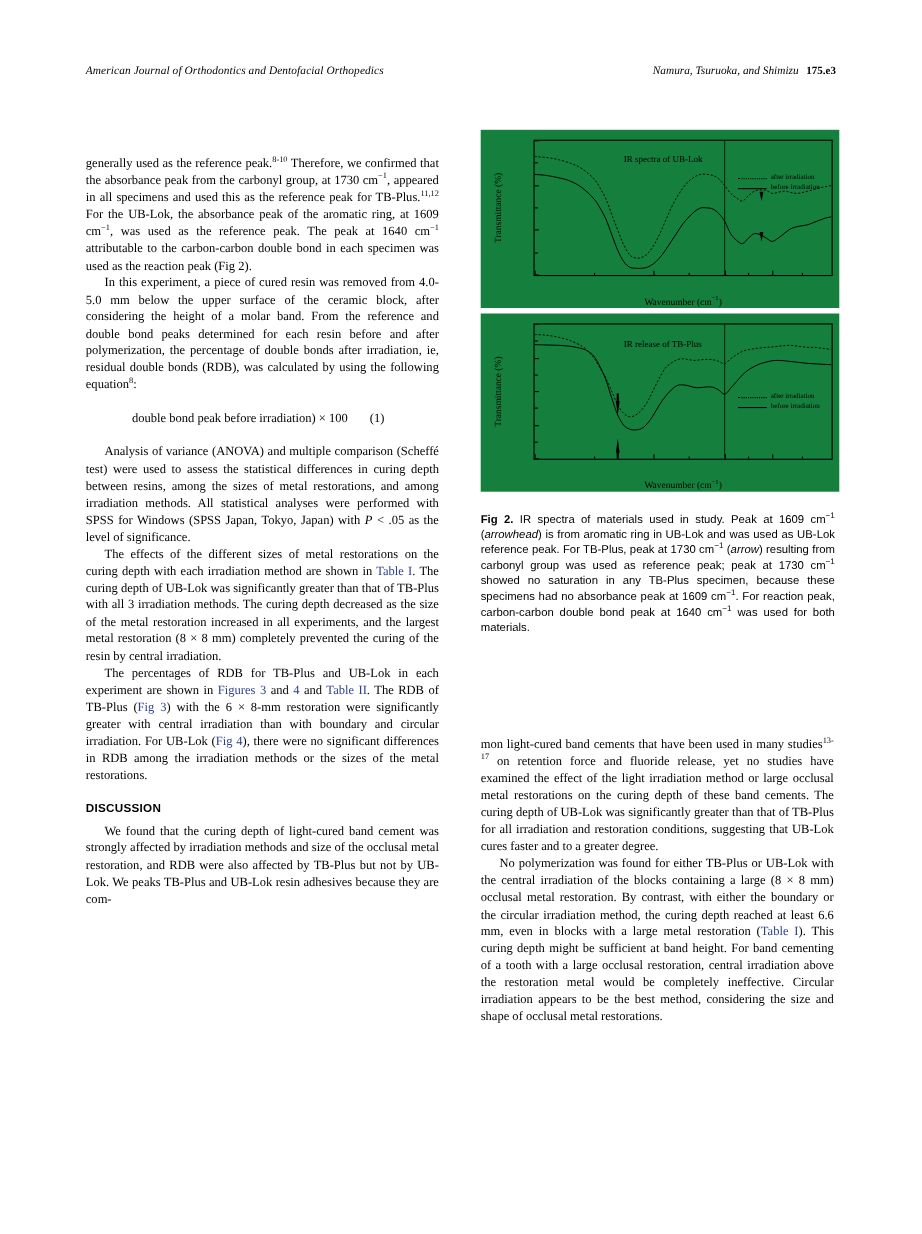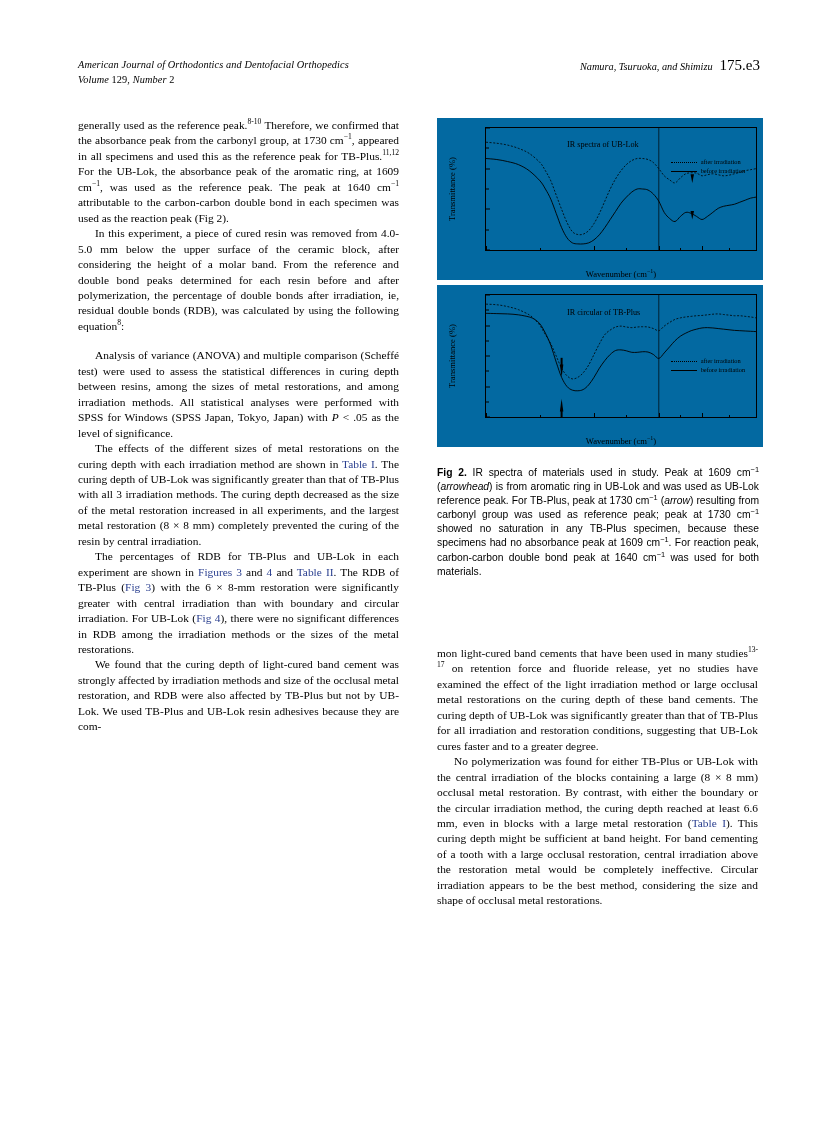--- a/index.html
+++ b/index.html
@@ -39,31 +39,32 @@
     line-height: 14.5px;
     letter-spacing: .1px;
   }
   .runhead-right {
     text-align: right;
     font-size: 10.3px;
     line-height: 14.5px;
     white-space: nowrap;
   }
   .runhead-authors { font-style: italic; }
-  .runhead-page { font-weight: normal; font-style: normal; font-size: 15px; margin-left: 7px;}
+  .runhead-page { font-weight: bold; font-style: normal; font-size: 10px; margin-left: 7px;}
 
   
   .col {
     position: absolute;
     width: 321px;
     font-size: 11.4px;
     line-height: 15.45px;
     text-align: justify;
     text-justify: inter-word;
     hyphens: manual;
+    margin-top: 24px;
   }
   .col-left { left: 78px; top: 118px; }
   .col-right { left: 437px; top: 118px; }
 
   p.para {
     margin: 0;
     text-indent: 17px;
   }
   p.para.noindent { text-indent: 0; }
 
@@ -97,21 +98,21 @@
   .figure {
     position: absolute;
     left: 437px;
     top: 118px;
     width: 326px;
   }
   .chart-box {
     position: relative;
     width: 326px;
     height: 162px;
-    background: #0369a1;
+    background: #15803d;
   }
   .chart-box.second { margin-top: 5px; }
 
   .plot {
     position: absolute;
     left: 48px;
     top: 9px;
     right: 6px;
     bottom: 29px;
     border: 0.8px solid #000;
@@ -223,50 +224,46 @@
   }
 </style>
 </head>
 <body>
 
 <div class="page">
 
   <div class="runhead">
     <div class="runhead-left">
       <div>American Journal of Orthodontics and Dentofacial Orthopedics</div>
-      <div>
-        <span>Volume</span>
-        <span style="font-style:normal">129,</span>
-        <span>Number</span>
-        <span style="font-style:normal">2</span>
-      </div>
     </div>
     <div class="runhead-right">
       <span class="runhead-authors">Namura, Tsuruoka, and Shimizu</span><span class="runhead-page">175.e3</span>
     </div>
   </div>
 
   <div class="col col-left">
 
     <p class="para noindent"><span>generally used as the reference peak.</span><sup>8-10</sup><span> Therefore, we confirmed that the absorbance peak from the carbonyl group, at 1730 cm</span><sup>−1</sup><span>, appeared in all specimens and used this as the reference peak for TB-Plus.</span><sup>11,12</sup><span> For the UB-Lok, the absorbance peak of the aromatic ring, at 1609 cm</span><sup>−1</sup><span>, was used as the reference peak. The peak at 1640 cm</span><sup>−1</sup><span> attributable to the carbon-carbon double bond in each specimen was used as the reaction peak (Fig 2).</span></p>
 
     <p class="para"><span>In this experiment, a piece of cured resin was removed from 4.0-5.0 mm below the upper surface of the ceramic block, after considering the height of a molar band. From the reference and double bond peaks determined for each resin before and after polymerization, the percentage of double bonds after irradiation, ie, residual double bonds (RDB), was calculated by using the following equation</span><sup>8</sup><span>:</span></p>
 
     <div class="equation">
+      <div class="eq-l3"><span>double bond peak before irradiation) × 100</span><span class="eq-num">(1)</span></div>
     </div>
 
     <p class="para"><span>Analysis of variance (ANOVA) and multiple comparison (Scheffé test) were used to assess the statistical differences in curing depth between resins, among the sizes of metal restorations, and among irradiation methods. All statistical analyses were performed with SPSS for Windows (SPSS Japan, Tokyo, Japan) with </span><span class="it">P</span><span> &lt; .05 as the level of significance.</span></p>
 
 
     <p class="para"><span>The effects of the different sizes of metal restorations on the curing depth with each irradiation method are shown in </span><span class="ref-link">Table I</span><span>. The curing depth of UB-Lok was significantly greater than that of TB-Plus with all 3 irradiation methods. The curing depth decreased as the size of the metal restoration increased in all experiments, and the largest metal restoration (8 × 8 mm) completely prevented the curing of the resin by central irradiation.</span></p>
 
     <p class="para"><span>The percentages of RDB for TB-Plus and UB-Lok in each experiment are shown in </span><span class="ref-link">Figures 3</span><span> and </span><span class="ref-link">4</span><span> and </span><span class="ref-link">Table II</span><span>. The RDB of TB-Plus (</span><span class="ref-link">Fig 3</span><span>) with the 6 × 8-mm restoration were significantly greater with central irradiation than with boundary and circular irradiation. For UB-Lok (</span><span class="ref-link">Fig 4</span><span>), there were no significant differences in RDB among the irradiation methods or the sizes of the metal restorations.</span></p>
 
-
-    <p class="para">We found that the curing depth of light-cured band cement was strongly affected by irradiation methods and size of the occlusal metal restoration, and RDB were also affected by TB-Plus but not by UB-Lok. We used TB-Plus and UB-Lok resin adhesives because they are com-</p>
+    <h3 class="section-head">DISCUSSION</h3>
+
+    <p class="para">We found that the curing depth of light-cured band cement was strongly affected by irradiation methods and size of the occlusal metal restoration, and RDB were also affected by TB-Plus but not by UB-Lok. We peaks TB-Plus and UB-Lok resin adhesives because they are com-</p>
   </div>
 
   <div class="figure">
 
     <div class="chart-box">
       <div class="ylab-wrap">
         <div class="ylab-inner">Transmittance (%)</div>
       </div>
       <div class="plot">
 
@@ -371,21 +368,21 @@
             <g>
               <path d="M68.4,22.8 L71.6,22.8 L70,27 Z" fill="#000"></path>
               <line x1="70" x2="70" y1="20.6" y2="23.2" stroke="#000" vector-effect="non-scaling-stroke" stroke-width="2"></line>
             </g>
             <g>
               <path d="M68.4,38.2 L71.6,38.2 L70,34 Z" fill="#000"></path>
               <line x1="70" x2="70" y1="37.800000000000004" y2="40.400000000000006" stroke="#000" vector-effect="non-scaling-stroke" stroke-width="2"></line>
             </g>
           </svg>
 
-        <div class="chart-title" style="left:30%;top:11%;">IR circular of TB-Plus</div>
+        <div class="chart-title" style="left:30%;top:11%;">IR release of TB-Plus</div>
 
         <div class="legend" style="right:4%;top:50%;">
           <div class="legend-row">
             <span class="legend-key">
                 <span class="ln dotted"></span>
               </span>
             <span>after irradiation</span>
           </div>
           <div class="legend-row">
             <span class="legend-key">

